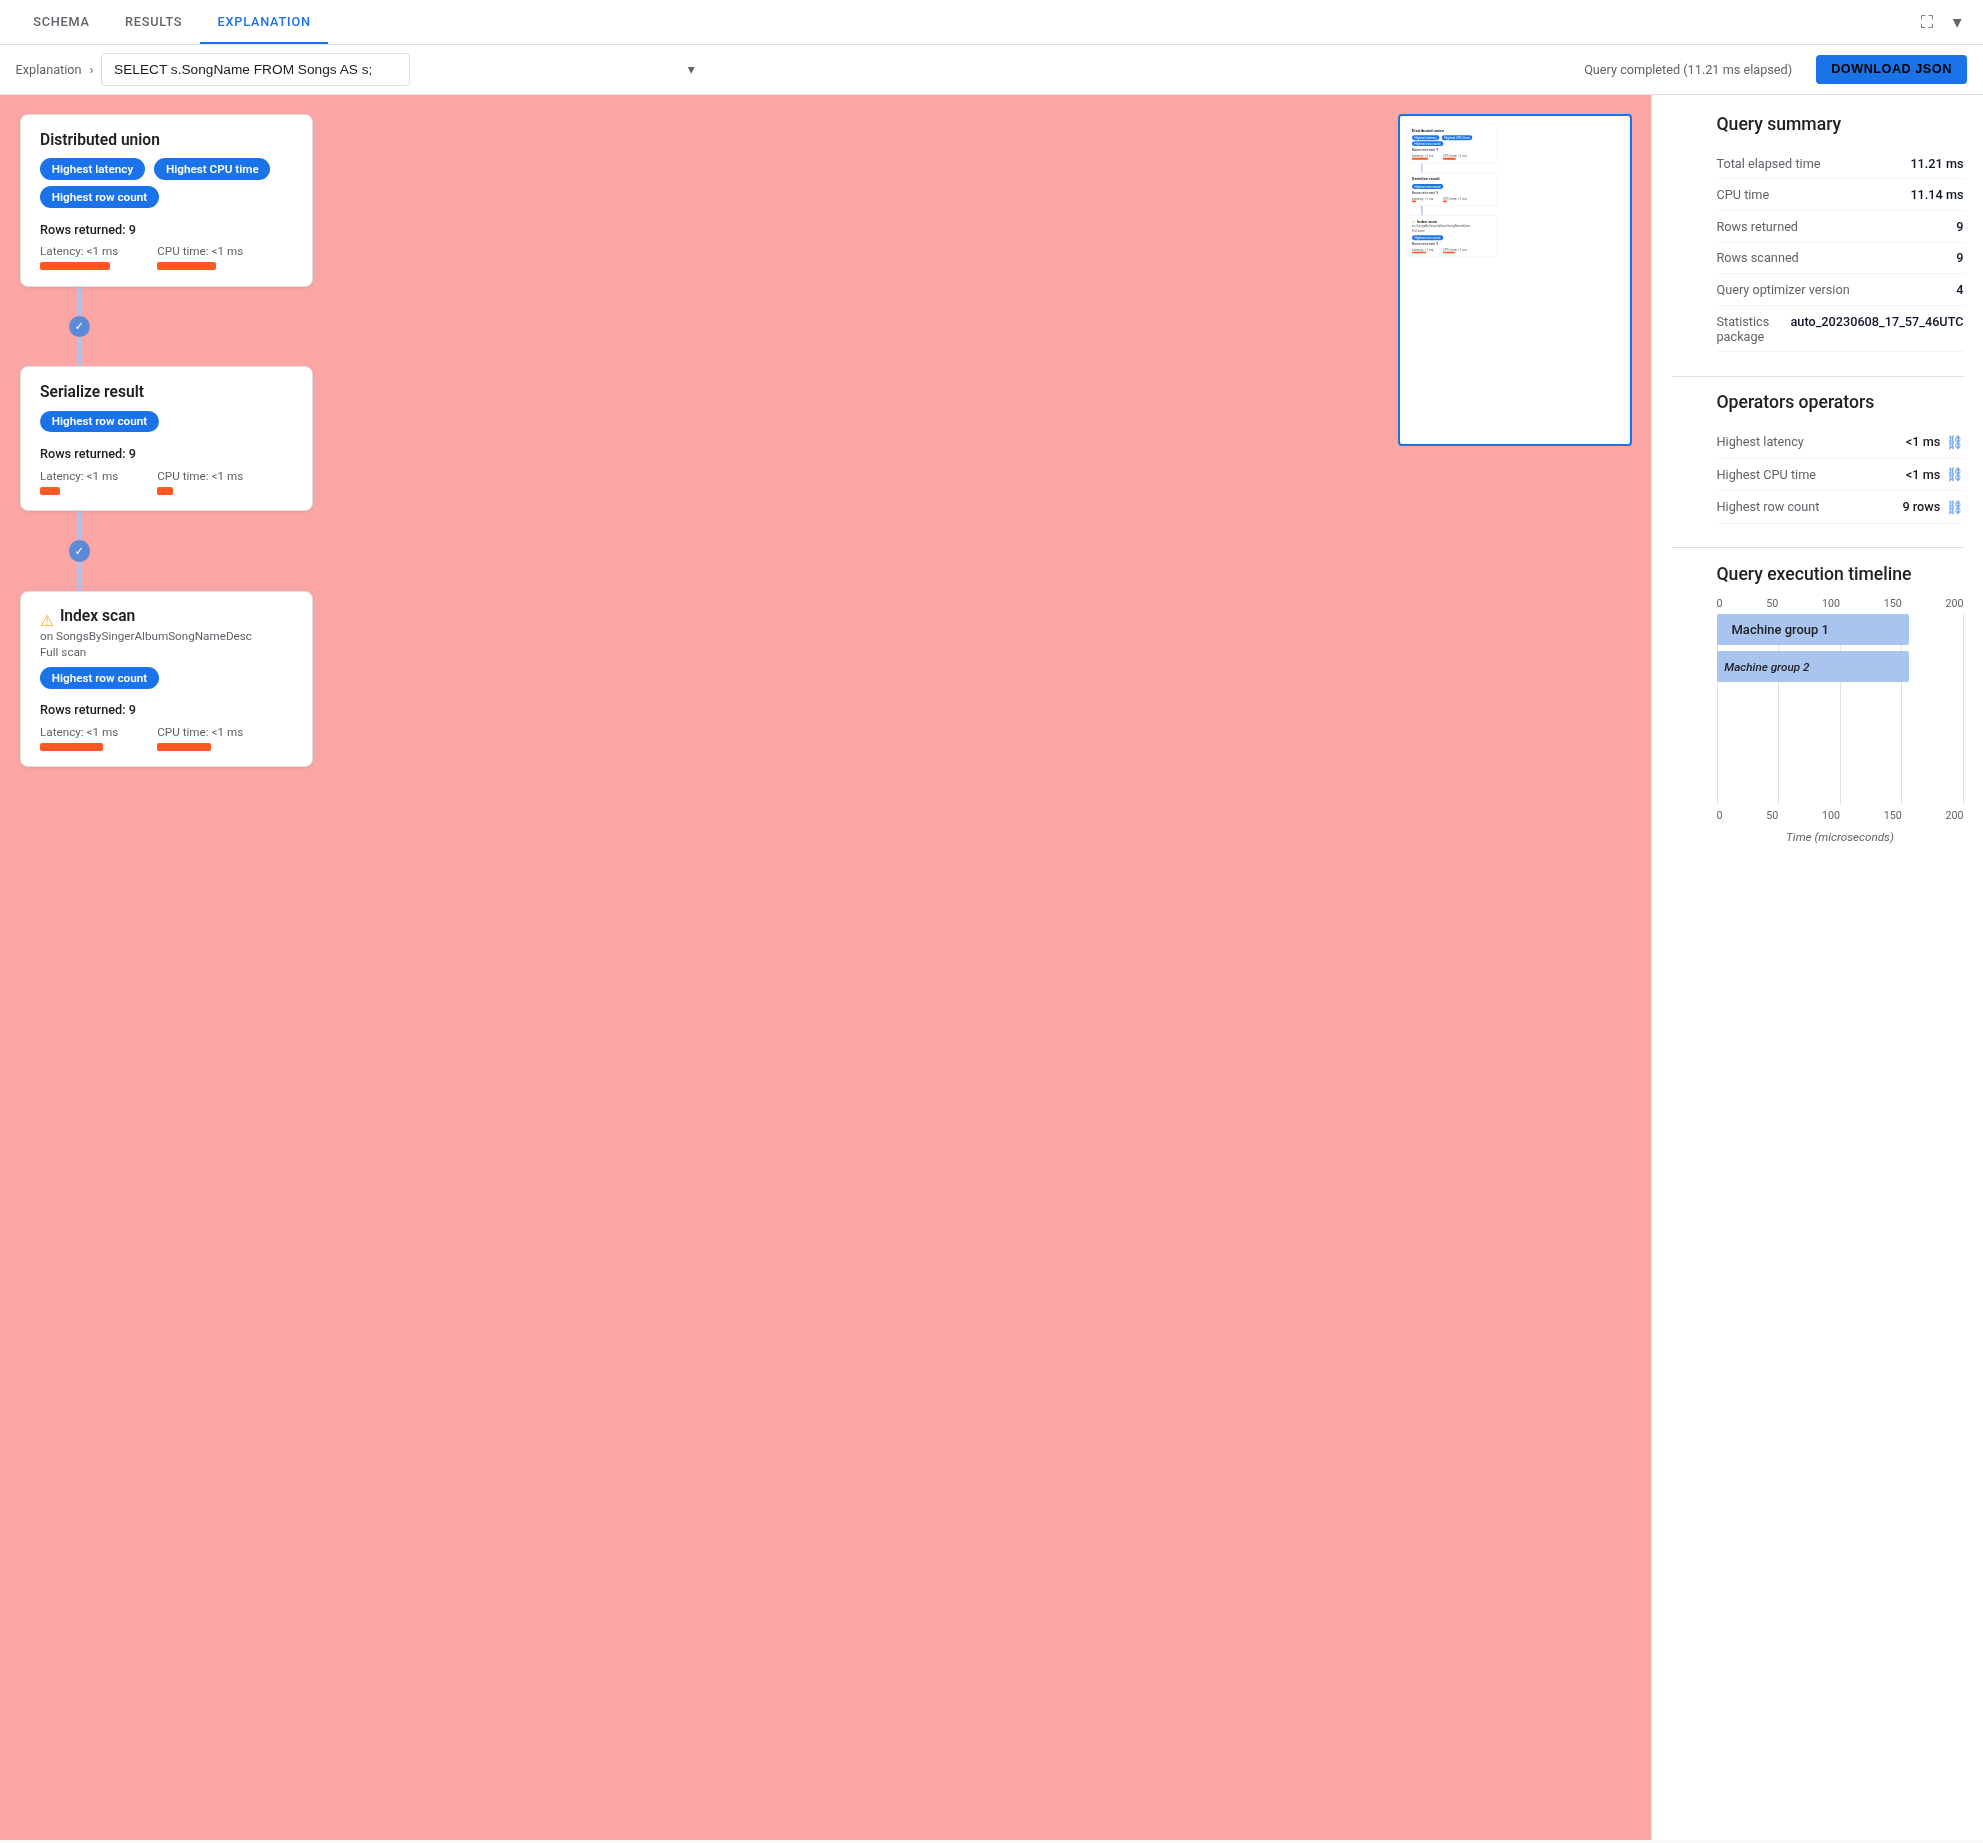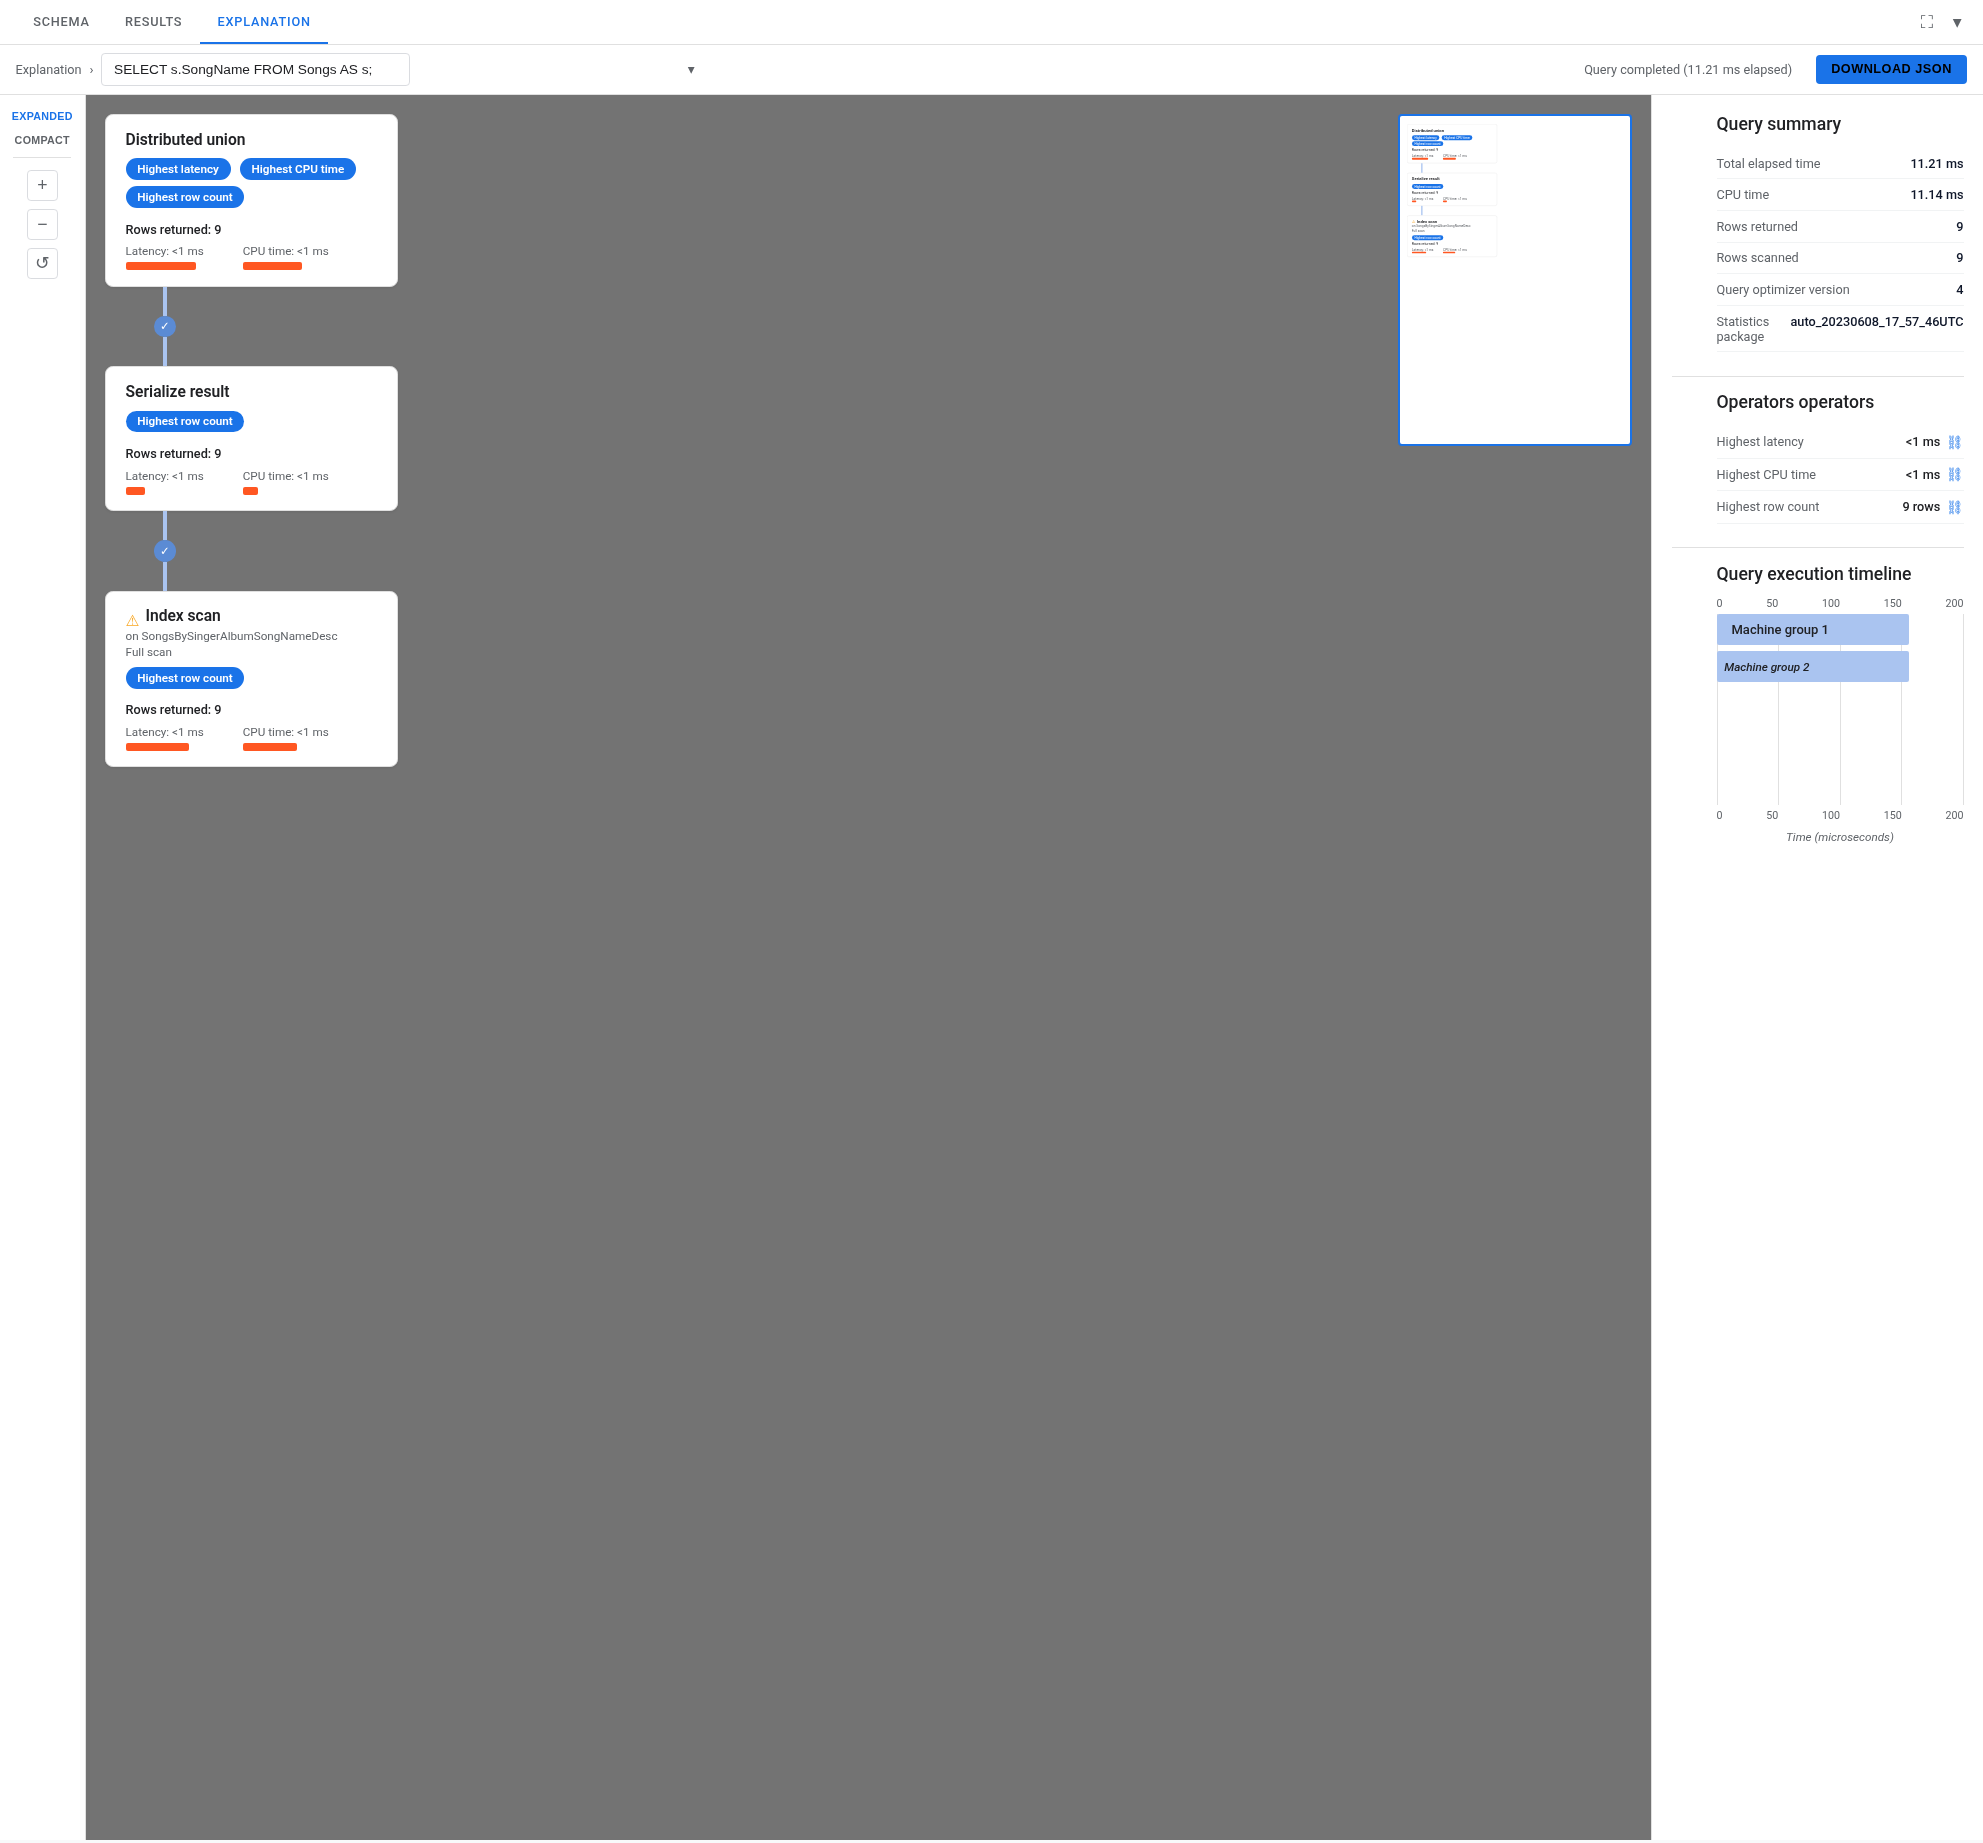--- a/index.html
+++ b/index.html
@@ -70,21 +70,21 @@
     .ctrl-btn {
       background: none; border: 1px solid #dadce0; border-radius: 3.9px;
       width: 31px; height: 31px; cursor: pointer; font-size: 17.6px;
       display: flex; align-items: center; justify-content: center;
       color: #5f6368; margin-top: 3.9px;
     }
     .divider-h { width: 80%; height: 1px; background: #e0e0e0; margin: 3.9px 0; }
 
     
     .diagram-area {
-      flex: 1; overflow: auto; padding: 19.5px; background: #737373;
+      flex: 1; overflow: auto; padding: 19.5px; background: #fca5a5;
       position: relative; min-width: 0;
     }
 
     
     .node-card {
       background: #fff; border: 1px solid #e0e0e0; border-radius: 7.8px;
       padding: 15.6px 19.5px; width: 293px; margin-bottom: 0;
       box-shadow: 0 1px 2.9px rgba(0,0,0,0.08);
     }
     .node-title {
@@ -175,28 +175,20 @@
     <select class="query-select">
       <option>SELECT s.SongName FROM Songs AS s;</option>
     </select>
   </div>
   <span class="query-status">Query completed (11.21 ms elapsed)</span>
   <button class="download-btn">DOWNLOAD JSON</button>
 </div>
 
 <div class="main-layout">
 
-  <div class="left-sidebar">
-    <button class="view-btn active">EXPANDED</button>
-    <button class="view-btn inactive">COMPACT</button>
-    <div class="divider-h"></div>
-    <button class="ctrl-btn">+</button>
-    <button class="ctrl-btn">−</button>
-    <button class="ctrl-btn">↺</button>
-  </div>
 
   <div class="diagram-area">
 
     <div class="nodes-column">
 
       <div class="node-card">
         <div class="node-title">Distributed union</div>
         <div>
           <span class="badge badge-blue">Highest latency</span>
           <span class="badge badge-blue">Highest CPU time</span>

